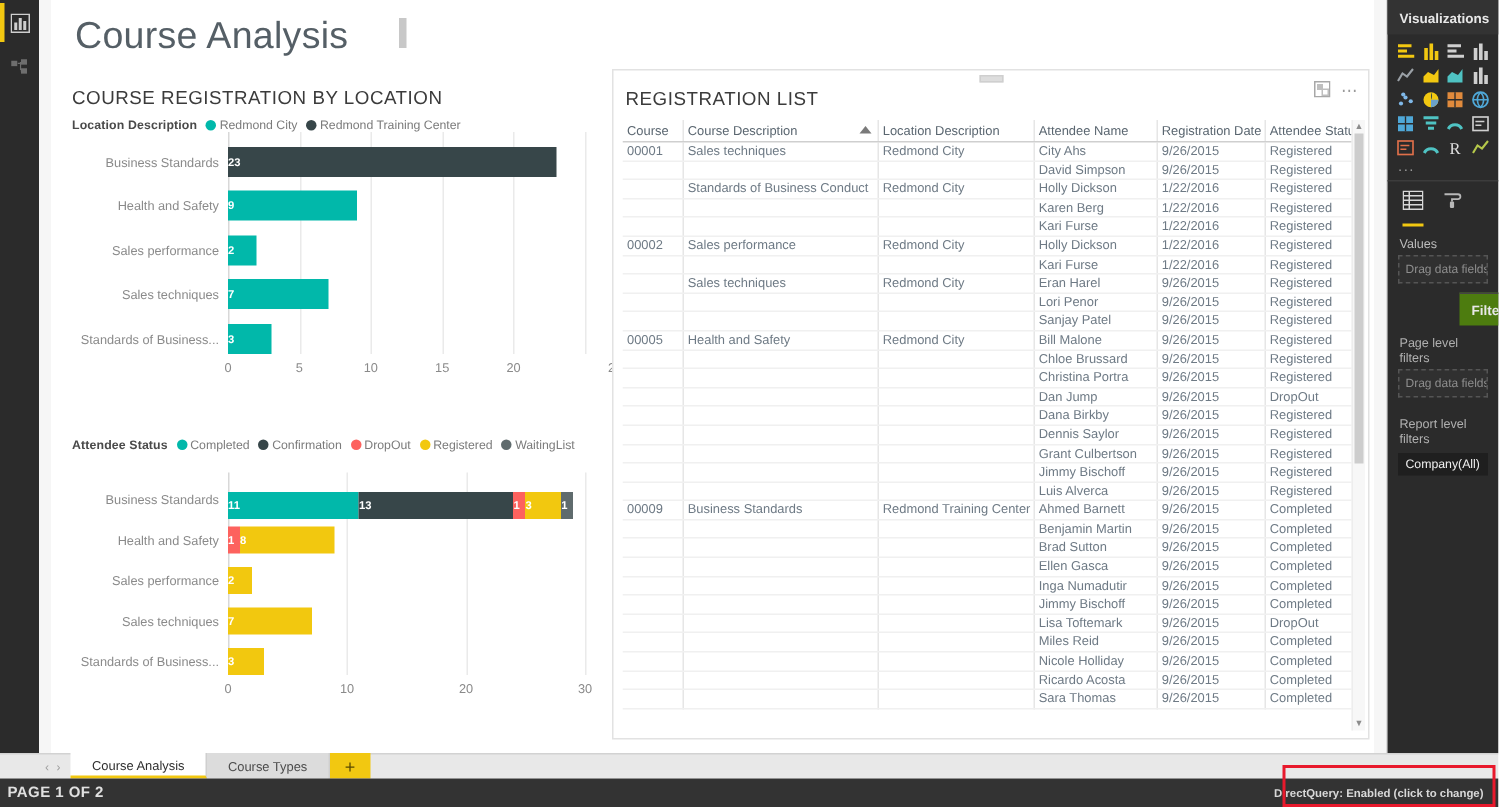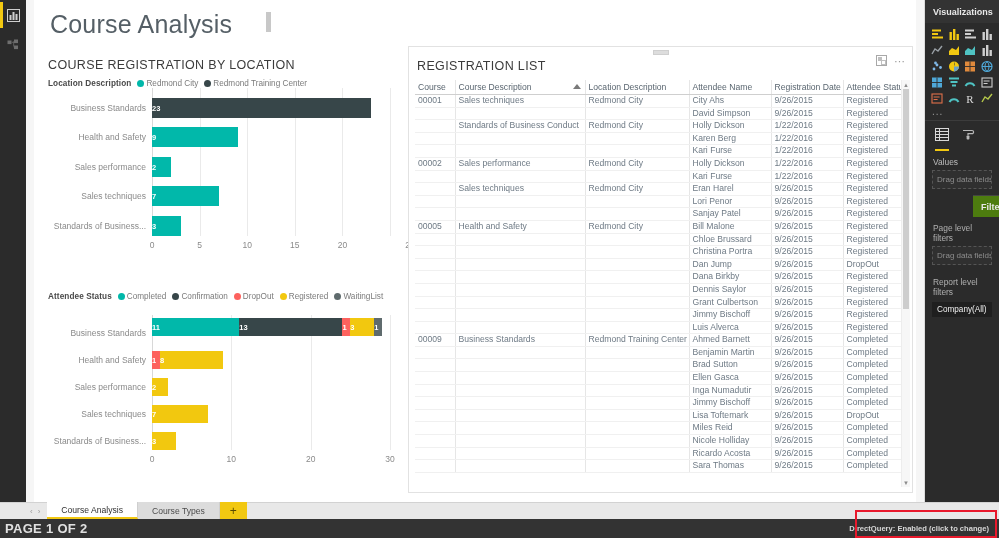--- a/index.html
+++ b/index.html
@@ -205,21 +205,21 @@
     display: flex; align-items: center; justify-content: center;
     font-size: 12px; color: #5a4a00; line-height: 1;
   }
 
   
   .statusbar {
     position: absolute; left: 0; bottom: 0; right: 0; height: 19px;
     background: #333333; color: #e0e0e0;
     display: flex; align-items: center; justify-content: space-between;
   }
-  .status-left { font-size: 13px; font-weight: bold; padding-left: 5px;
+  .status-left { font-size: 10px; font-weight: bold; padding-left: 5px;
     letter-spacing: .3px; }
   .dq-wrap {
     position: relative; height: 19px; display: flex; align-items: center;
     padding: 0 8px; margin-right: 2px;
   }
   .dq-text { font-size: 7.6px; font-weight: bold; color: #d8d8d8; }
   .dq-box {
     position: absolute; right: 0; bottom: 0; width: 142px; height: 28px;
     border: 2px solid #e8192c; pointer-events: none;
   }
@@ -341,21 +341,21 @@
           <div class="chart" id="chart2" style="position:absolute; left:0; top:30px; width:360px; height:180px;">
               <div class="gridline zero" style="left: 104px; height: 135px;"></div>
               <div class="axis-tick" style="left: 104px; top: 139px;">0</div>
               <div class="gridline" style="left: 183.333px; height: 135px;"></div>
               <div class="axis-tick" style="left: 183.333px; top: 139px;">10</div>
               <div class="gridline" style="left: 262.667px; height: 135px;"></div>
               <div class="axis-tick" style="left: 262.667px; top: 139px;">20</div>
               <div class="gridline" style="left: 342px; height: 135px;"></div>
               <div class="axis-tick" style="left: 342px; top: 139px;">30</div>
               <div class="cat-label" style="width: 98px; left: 0px; top: 13px;">Business Standards</div>
-              <div class="bar-row" style="left: 104px; top: 3px; height: 18px; right: 0px; padding-left: 44px;">
+              <div class="bar-row" style="left: 104px; top: 13px; height: 18px; right: 0px; padding-left: 44px;">
                 <div class="bar" style="left: 0px; width: 87.2667px; background: rgb(1, 184, 170);">
                   <div class="bar-val">11</div>
                 </div>
                 <div class="bar" style="left: 87.2667px; width: 103.133px; background: rgb(55, 70, 73);">
                   <div class="bar-val">13</div>
                 </div>
                 <div class="bar" style="left: 190.4px; width: 7.93333px; background: rgb(253, 98, 94);">
                   <div class="bar-val">1</div>
                 </div>
                 <div class="bar" style="left: 198.333px; width: 23.8px; background: rgb(242, 200, 15);">

